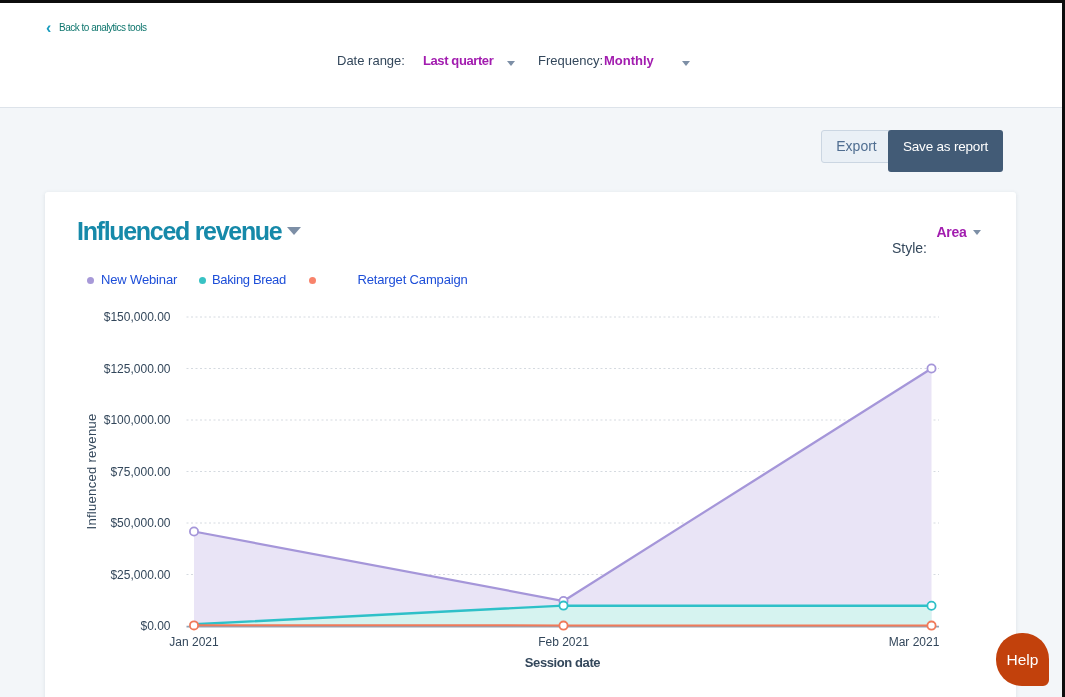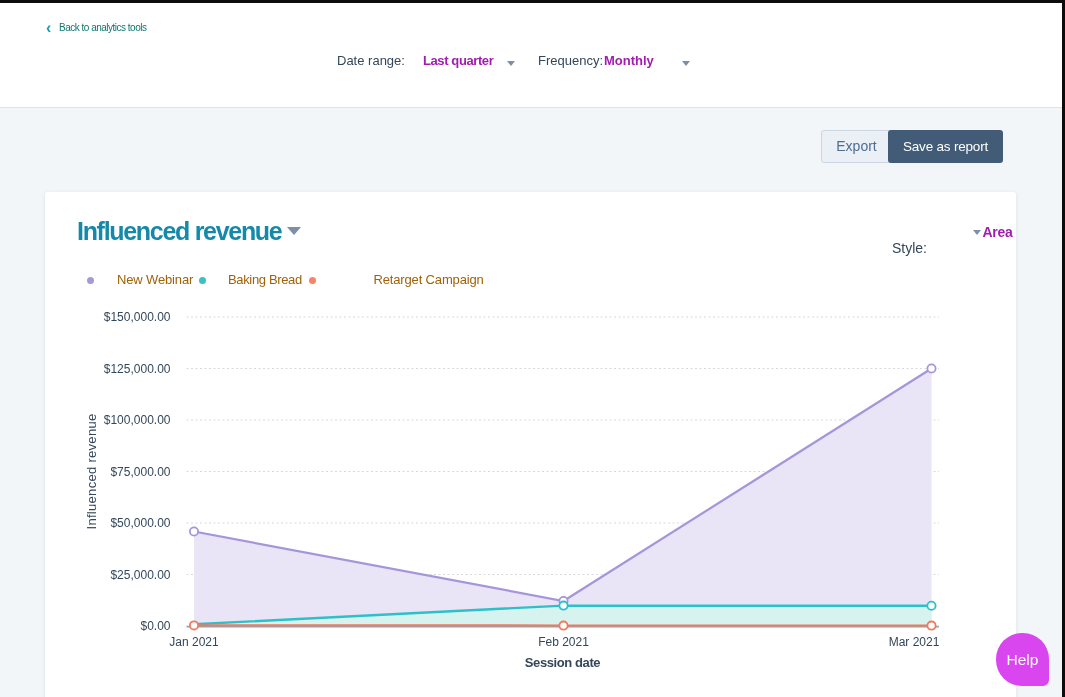--- a/index.html
+++ b/index.html
@@ -21,37 +21,37 @@
   #h1 { left:45px; top:42.5px; font-size:33.5px; letter-spacing:-1.7px; color:#33475b; font-weight:400; }
   .hrow { top:53px; font-size:13px; color:#33475b; white-space:nowrap; }
   .tealb { color:#a21caf; font-weight:bold; }
   .caret { width:0; height:0; border-left:4.5px solid transparent;
     border-right:4.5px solid transparent; border-top:5.5px solid #7d8fa6; }
 
   
   #btn-export { left:809px; top:130px; width:71px; height:33px; background:#eaf0f6;
     border:1px solid #cbd6e2; border-radius:3px; color:#506e91; font-size:14px;
     text-align:center; line-height:31px;margin-left:12px; }
-  #btn-save { left:888px; top:130px; width:115px; height:33px; background:#425b76;
+  #btn-save { left:888px; top:130px; width:115px; height:42px; background:#425b76;
     border-radius:3px; color:#fff; font-size:13.5px; letter-spacing:-0.2px;
     text-align:center; line-height:33px; }
 
   
   #card { left:45px; top:192px; width:971px; height:520px; background:#fff;
     border-radius:3px; box-shadow:0 1px 4px rgba(45,62,80,0.12); }
   #cardtitle { left:77px; top:216.5px; font-size:25px; font-weight:bold; color:#1689a9;
     letter-spacing:-1.3px; }
   #tcaret { left:287px; top:227px; border-left:7px solid transparent;
     border-right:7px solid transparent; border-top:8px solid #7d8fa6; }
 
   
-  .ltext { top:272px; font-size:13px; color:#a16207; letter-spacing:-0.15px; white-space:nowrap;margin-left:16px; }
+  .ltext { top:272px; font-size:13px; color:#1d4ed8; letter-spacing:-0.15px; white-space:nowrap; }
   .dot { top:277px; width:7px; height:7px; border-radius:50%; }
 
-  #helpbub { left:996px; top:633px; width:53px; height:53px; background:#d946ef;
+  #helpbub { left:996px; top:633px; width:53px; height:53px; background:#c2410c;
     border-radius:26px 26px 6px 26px; color:#fff; font-size:15.5px; text-align:center;
     line-height:53px; }
 </style>
 </head>
 <body>
 <div id="page">
   <div class="abs" id="header"></div>
   <div class="abs" id="topbar"></div>
   <div class="abs" id="chev">‹</div>
     <div class="abs" id="backlink">Back to analytics tools</div>
@@ -62,21 +62,21 @@
   <div class="abs hrow tealb" style="left:604px;">Monthly</div>
   <div class="abs caret" style="left:681.5px; top:60.5px;"></div>
 
   <div class="abs" id="btn-export">Export</div>
   <div class="abs" id="btn-save">Save as report</div>
 
   <div class="abs" id="card"></div>
   <div class="abs" id="cardtitle">Influenced revenue</div>
   <div class="abs caret" id="tcaret"></div>
   <div class="abs hrow" style="left:892px; top:224px; font-size:14px;margin-top:16px;">Style:</div>
-  <div class="abs hrow tealb" style="left:936.5px; top:224px; font-size:14px; letter-spacing:-0.3px;margin-left:46px;">Area</div>
+  <div class="abs hrow tealb" style="left:936.5px; top:224px; font-size:14px; letter-spacing:-0.3px;">Area</div>
   <div class="abs caret" style="left:973px; top:230px;"></div>
 
   <div class="abs dot" style="left:87px;  background:#a799d8;"></div>
   <div class="abs ltext" style="left:101px;">New Webinar</div>
   <div class="abs dot" style="left:199px; background:#38c2c4;"></div>
   <div class="abs ltext" style="left:212px; letter-spacing:-0.35px;text-align:right;">Baking Bread</div>
   <div class="abs dot" style="left:308.5px; background:#f8836b;"></div>
   <div class="abs ltext" style="left:321.5px;padding-left:36px;">Retarget Campaign</div>
 
   <svg class="abs" id="chart" style="left:0;top:0" width="1065" height="697" viewBox="0 0 1065 697">

